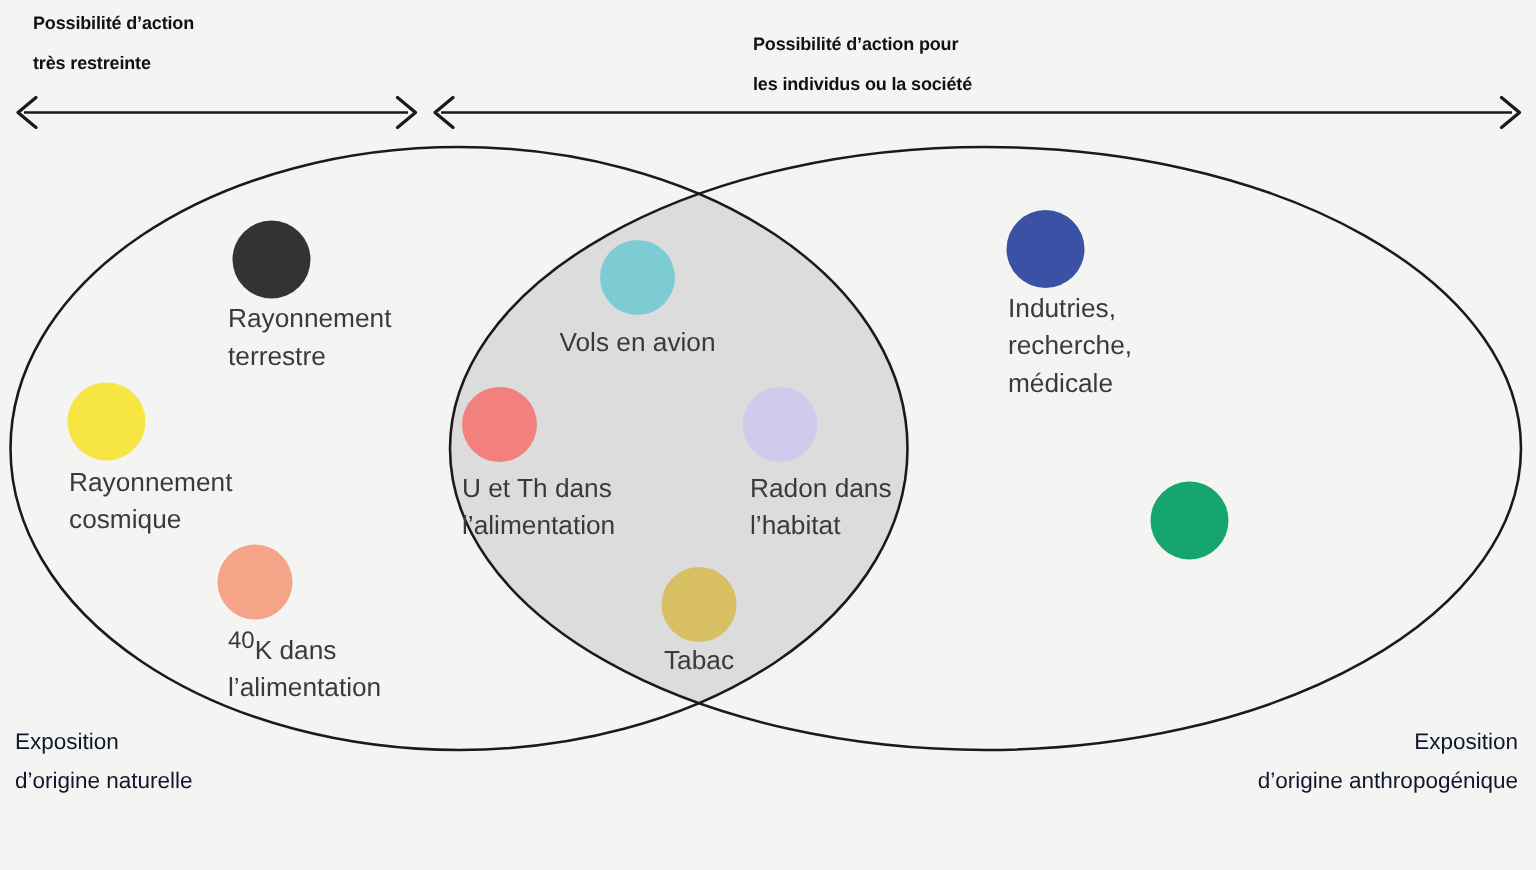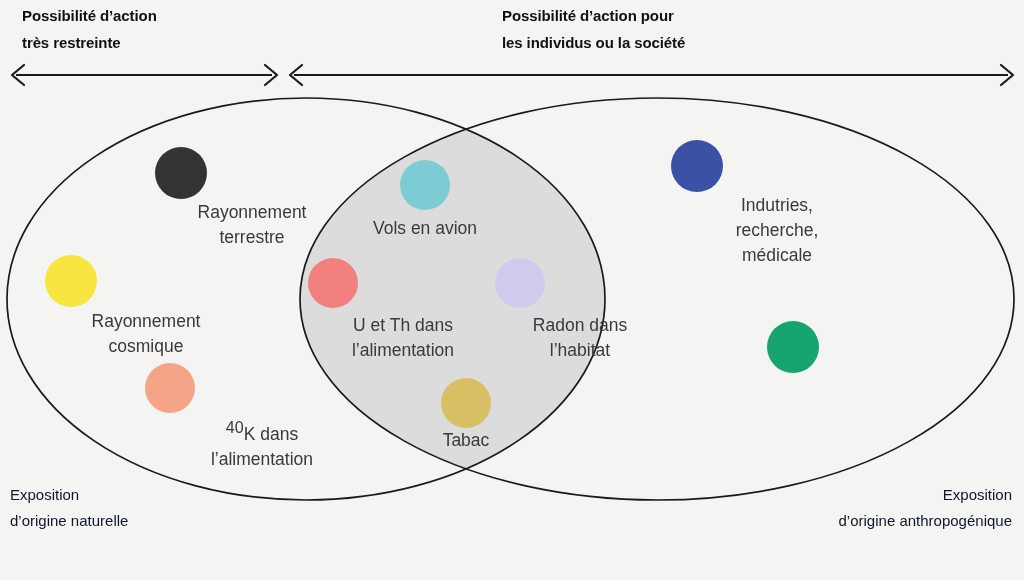--- a/index.html
+++ b/index.html
@@ -16,48 +16,48 @@
   #stage {
     position: relative;
     width: 1024px;
     height: 580px;
     background: #f4f4f2;
   }
   
   .axis-label {
     position: absolute;
     font-weight: bold;
-    font-size: 15px;
+    font-size: 12px;
     line-height: 27px;
     color: #111111;
     letter-spacing: -0.1px;
     white-space: pre-line;
   }
   #axis-label-left  { left: 22px;  top: 2px;  text-align: left; }
-  #axis-label-right { left: 502px; top: 2px;  text-align: left; }
+  #axis-label-right { left: 502px; top: 16px;  text-align: left; }
 
   
   #diagram-svg {
     position: absolute;
     left: 0;
     top: 0;
     width: 1024px;
     height: 580px;
   }
 
   
   .node-label {
     position: absolute;
     font-size: 17.5px;
     line-height: 25px;
     color: #3a3a3a;
     white-space: pre-line;
   }
   .node-label.center { text-align: center; }
-  .node-label.left   { text-align: center; }
+  .node-label.left   { text-align: left; }
 
   
   .caption {
     position: absolute;
     font-size: 15px;
     line-height: 26px;
     color: #0f172a;
     white-space: pre-line;
   }
   #caption-natural       { left: 10px;  top: 482px; text-align: left; }

